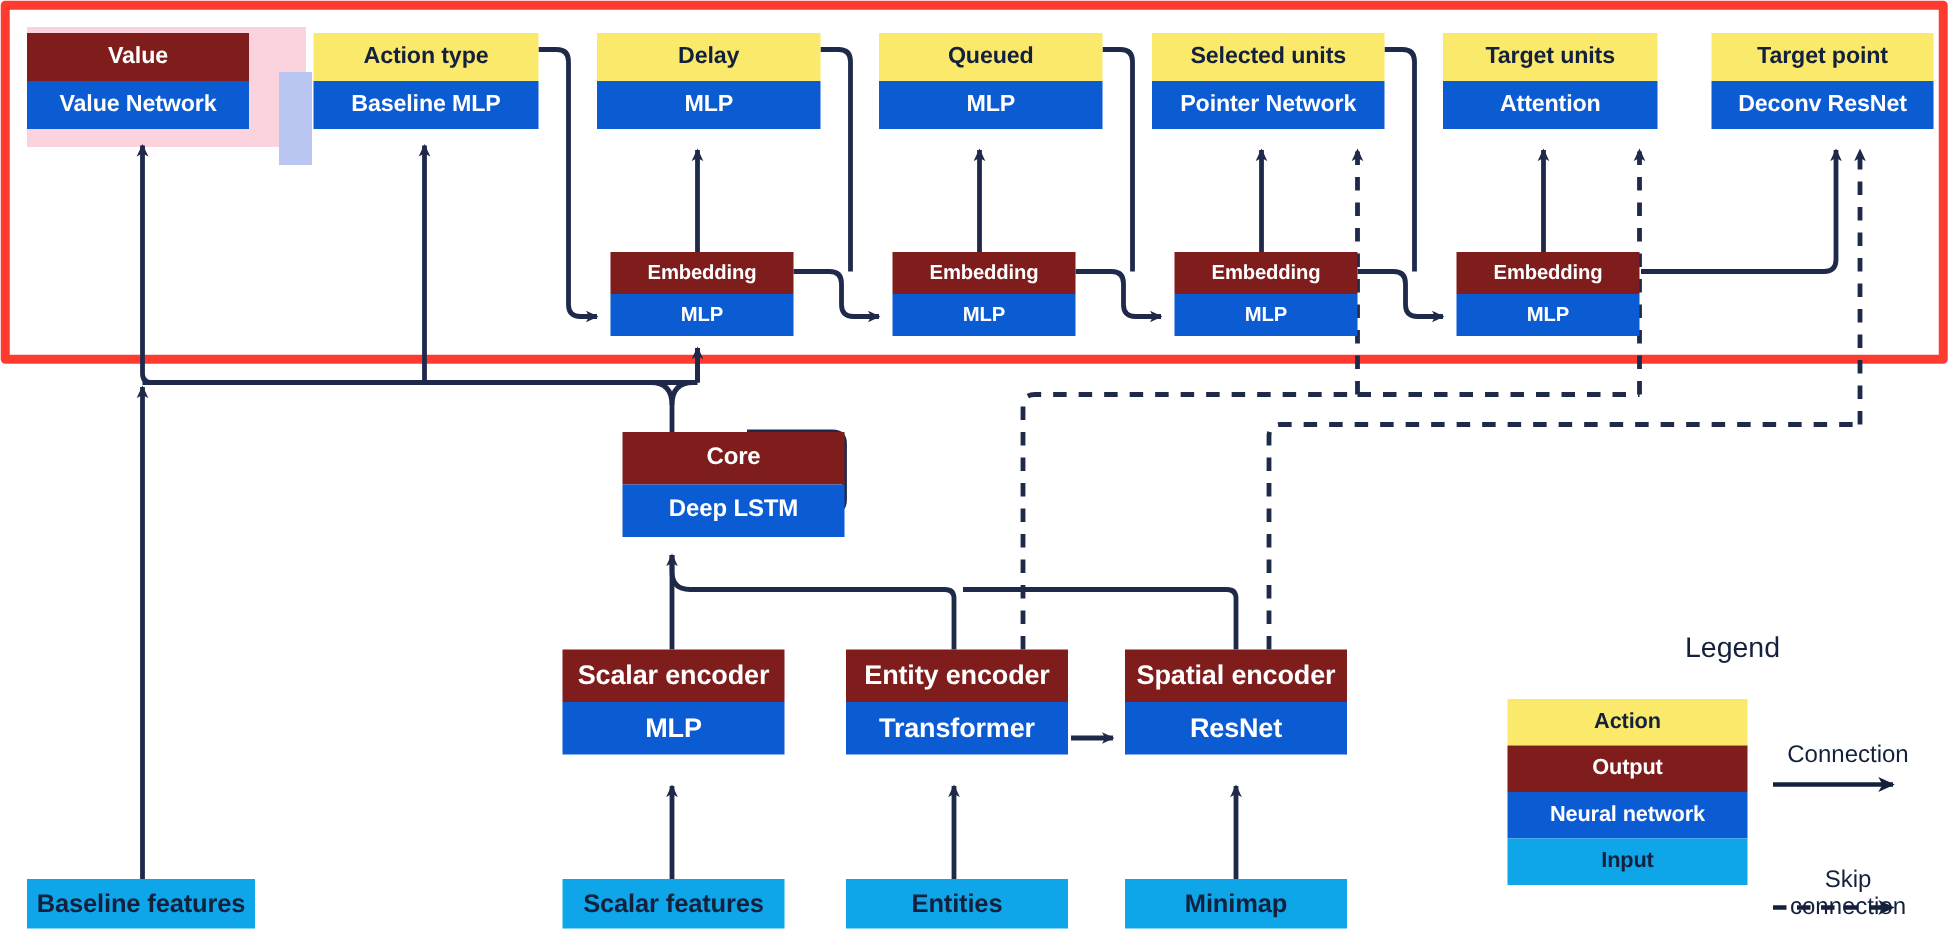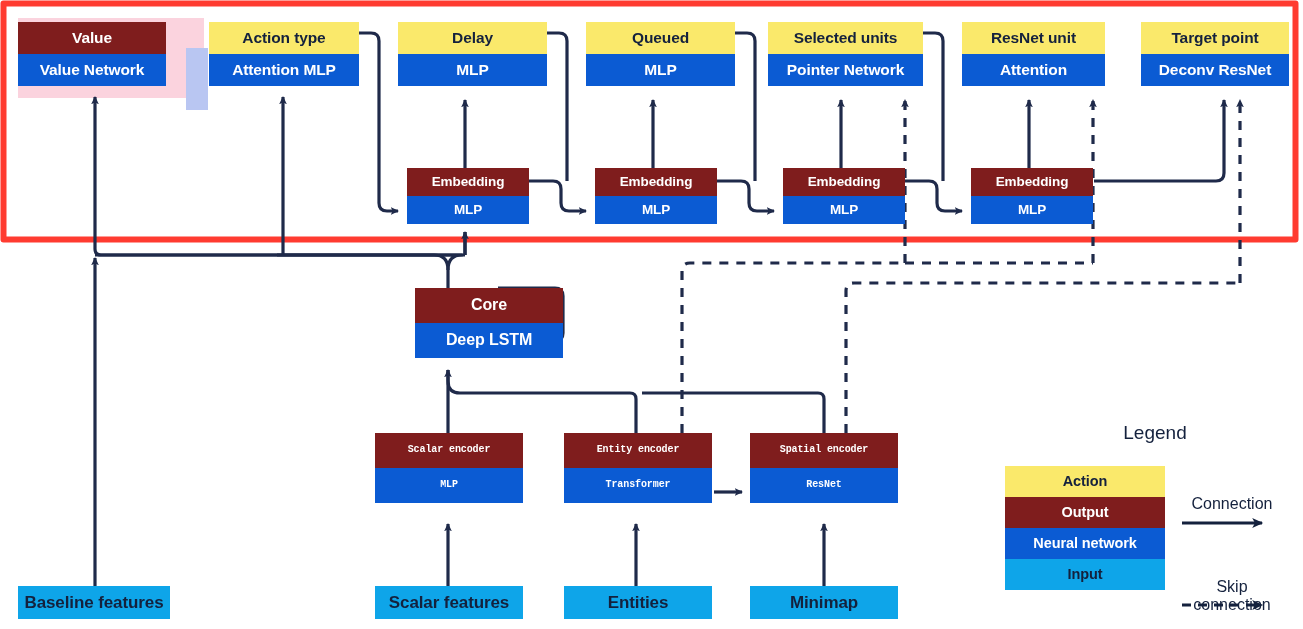--- a/index.html
+++ b/index.html
@@ -14,21 +14,21 @@
   .c-output{background:#7f1d1d;color:#ffffff;font-weight:700;}
   .c-net   {background:#0B5BD3;color:#ffffff;font-weight:700;}
   .c-input {background:#0ea5e9;color:#14213D;font-weight:700;}
 
   
   .head .cell{height:32px;font-size:15.5px;}
   
   .emb .cell{height:28px;font-size:13.5px;}
   
   .core .cell{height:35px;font-size:16px;}
-  .enc .cell{height:35px;font-size:10px;font-family:Liberation Mono, monospace;}
+  .enc .cell{height:35px;font-size:18px;}
   
   .inp .cell{height:33px;font-size:17px;}
 
   
   #wires{position:absolute;left:0;top:0;width:1303px;height:629px;pointer-events:none;}
   #legend-title{position:absolute;left:1085px;top:422px;width:140px;text-align:center;
      font-size:19px;color:#14213D;font-weight:400;}
   .lg-sw{position:absolute;left:1005px;width:160px;}
   .lg-sw .cell{height:31px;font-size:14.5px;}
   .lg-lab{position:absolute;text-align:center;color:#14213D;font-size:16px;line-height:1.15;}
@@ -115,36 +115,36 @@
       <line x1="1182" y1="605" x2="1262" y2="605" marker-end="url(#ahl)" stroke-dasharray="9 7"></line>
     </g>
   </svg>
 
   <div class="node head" style="left:18px;top:22px;width:148px;">
     <div class="cell c-output">Value</div>
     <div class="cell c-net">Value Network</div>
   </div>
   <div class="node head" style="left:209px;top:22px;width:150px;">
     <div class="cell c-action">Action type</div>
-    <div class="cell c-net">Attention MLP</div>
+    <div class="cell c-net">Baseline MLP</div>
   </div>
   <div class="node head" style="left:398px;top:22px;width:149px;">
     <div class="cell c-action">Delay</div>
     <div class="cell c-net">MLP</div>
   </div>
   <div class="node head" style="left:586px;top:22px;width:149px;">
     <div class="cell c-action">Queued</div>
     <div class="cell c-net">MLP</div>
   </div>
   <div class="node head" style="left:768px;top:22px;width:155px;">
     <div class="cell c-action">Selected units</div>
     <div class="cell c-net">Pointer Network</div>
   </div>
   <div class="node head" style="left:962px;top:22px;width:143px;">
-    <div class="cell c-action">ResNet unit</div>
+    <div class="cell c-action">Target units</div>
     <div class="cell c-net">Attention</div>
   </div>
   <div class="node head" style="left:1141px;top:22px;width:148px;">
     <div class="cell c-action">Target point</div>
     <div class="cell c-net">Deconv ResNet</div>
   </div>
 
   <div class="node emb" style="left:407px;top:168px;width:122px;">
     <div class="cell c-output">Embedding</div>
     <div class="cell c-net">MLP</div>

